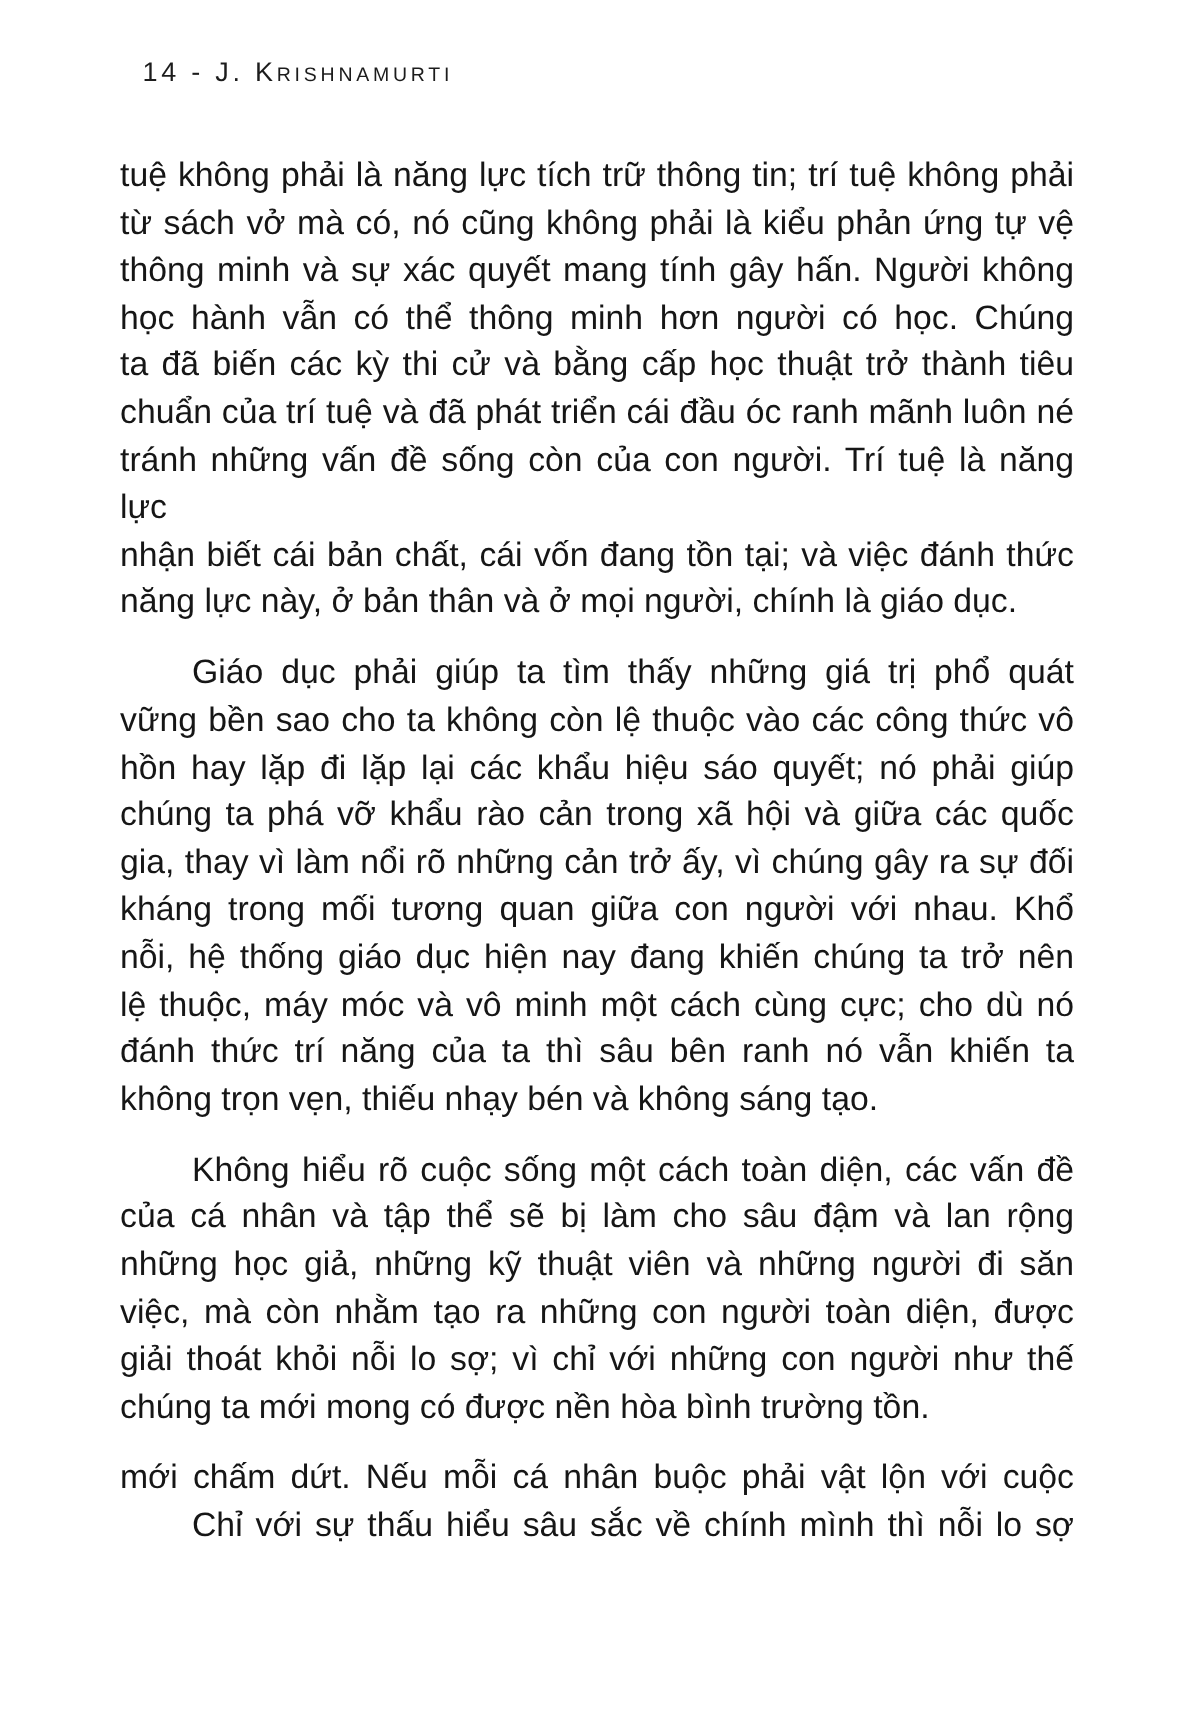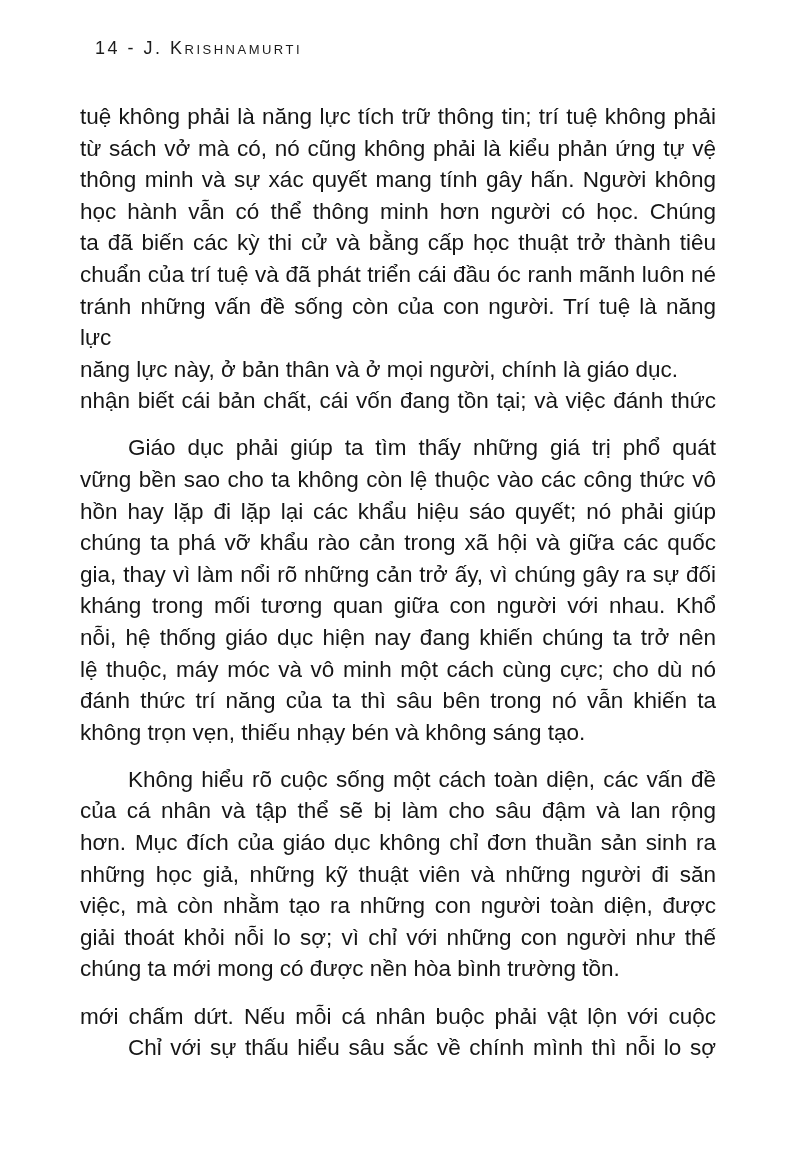--- a/index.html
+++ b/index.html
@@ -55,39 +55,38 @@
   <div class="running-header">14 - J. Krishnamurti</div>
   <div class="page-body">
       <div class="paragraph">
         <div class="line justify">tuệ không phải là năng lực tích trữ thông tin; trí tuệ không phải</div>
         <div class="line justify">từ sách vở mà có, nó cũng không phải là kiểu phản ứng tự vệ</div>
         <div class="line justify">thông minh và sự xác quyết mang tính gây hấn. Người không</div>
         <div class="line justify">học hành vẫn có thể thông minh hơn người có học. Chúng</div>
         <div class="line justify">ta đã biến các kỳ thi cử và bằng cấp học thuật trở thành tiêu</div>
         <div class="line justify">chuẩn của trí tuệ và đã phát triển cái đầu óc ranh mãnh luôn né</div>
         <div class="line justify">tránh những vấn đề sống còn của con người. Trí tuệ là năng lực</div>
+        <div class="line justify">nhận biết cái bản chất, cái vốn đang tồn tại; và việc đánh thức</div>
         <div class="line">năng lực này, ở bản thân và ở mọi người, chính là giáo dục.</div>
-        <div class="line justify">nhận biết cái bản chất, cái vốn đang tồn tại; và việc đánh thức</div>
       </div>
       <div class="paragraph">
         <div class="line indent justify">Giáo dục phải giúp ta tìm thấy những giá trị phổ quát</div>
         <div class="line justify">vững bền sao cho ta không còn lệ thuộc vào các công thức vô</div>
         <div class="line justify">hồn hay lặp đi lặp lại các khẩu hiệu sáo quyết; nó phải giúp</div>
         <div class="line justify">chúng ta phá vỡ khẩu rào cản trong xã hội và giữa các quốc</div>
         <div class="line justify">gia, thay vì làm nổi rõ những cản trở ấy, vì chúng gây ra sự đối</div>
         <div class="line justify">kháng trong mối tương quan giữa con người với nhau. Khổ</div>
         <div class="line justify">nỗi, hệ thống giáo dục hiện nay đang khiến chúng ta trở nên</div>
         <div class="line justify">lệ thuộc, máy móc và vô minh một cách cùng cực; cho dù nó</div>
-        <div class="line justify">đánh thức trí năng của ta thì sâu bên trong nó vẫn khiến ta</div>
+        <div class="line justify">đánh thức trí năng của ta thì sâu bên ranh nó vẫn khiến ta</div>
         <div class="line">không trọn vẹn, thiếu nhạy bén và không sáng tạo.</div>
       </div>
       <div class="paragraph">
         <div class="line indent justify">Không hiểu rõ cuộc sống một cách toàn diện, các vấn đề</div>
         <div class="line justify">của cá nhân và tập thể sẽ bị làm cho sâu đậm và lan rộng</div>
-        <div class="line justify">hơn. Mục đích của giáo dục không chỉ đơn thuần sản sinh ra</div>
         <div class="line justify">những học giả, những kỹ thuật viên và những người đi săn</div>
         <div class="line justify">việc, mà còn nhằm tạo ra những con người toàn diện, được</div>
         <div class="line justify">giải thoát khỏi nỗi lo sợ; vì chỉ với những con người như thế</div>
         <div class="line">chúng ta mới mong có được nền hòa bình trường tồn.</div>
       </div>
       <div class="paragraph">
         <div class="line justify">mới chấm dứt. Nếu mỗi cá nhân buộc phải vật lộn với cuộc</div>
         <div class="line indent justify">Chỉ với sự thấu hiểu sâu sắc về chính mình thì nỗi lo sợ</div>
       </div>
     </div>

